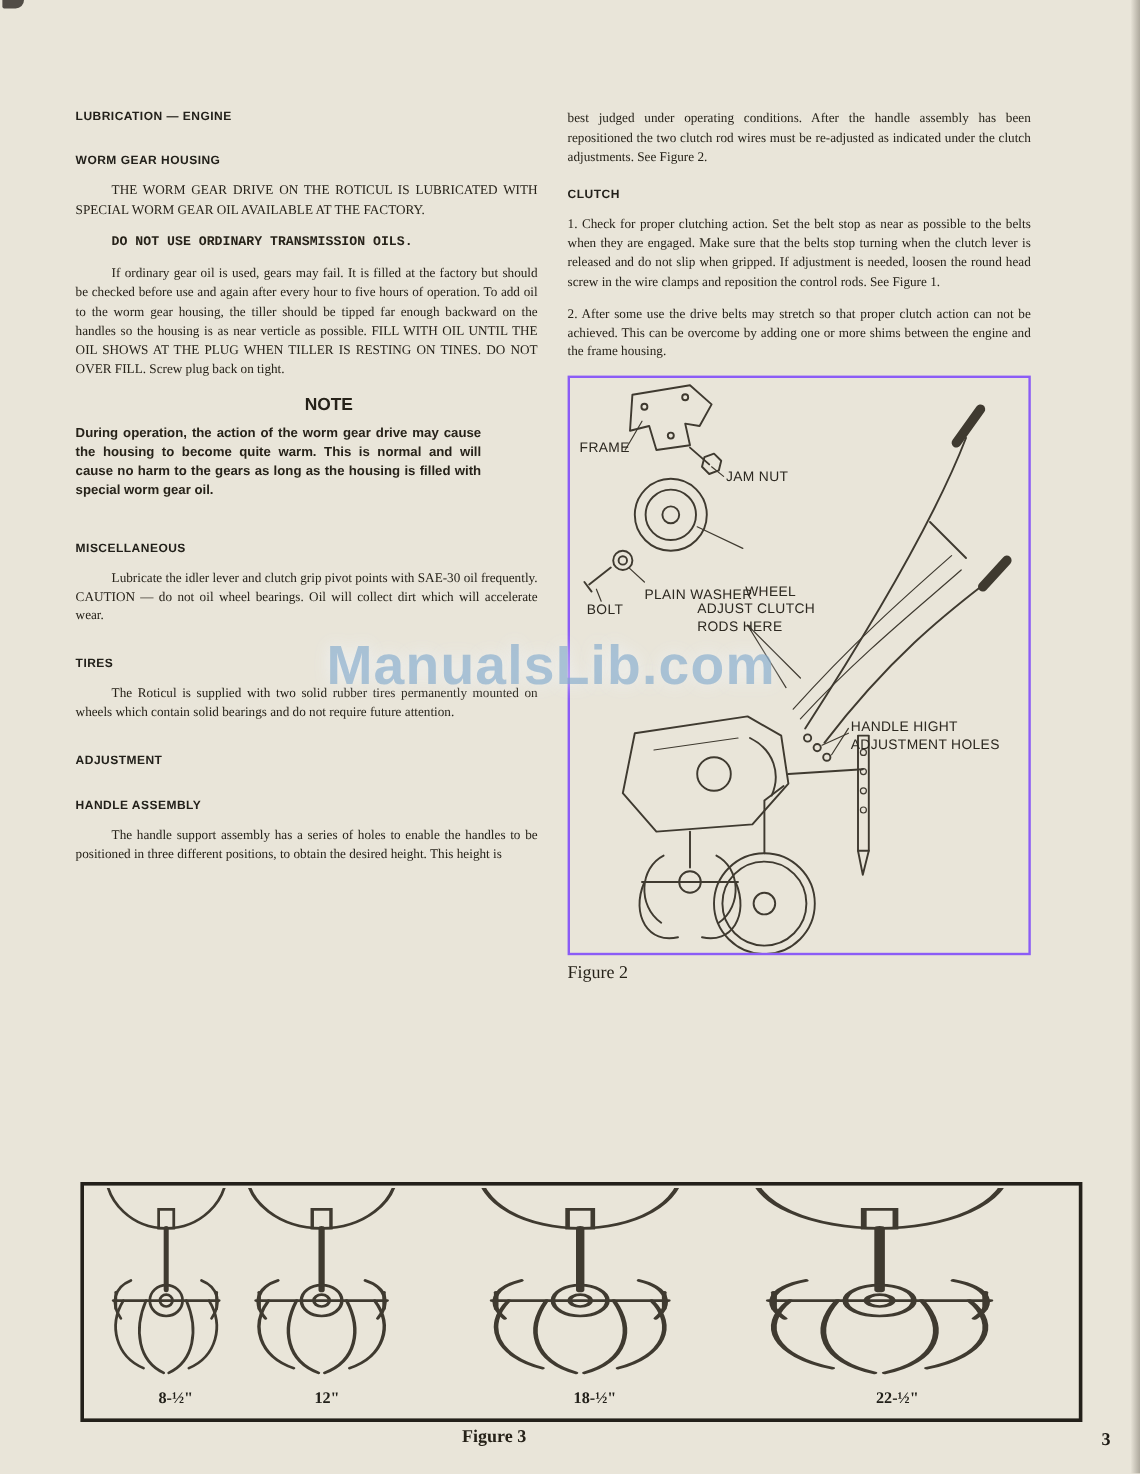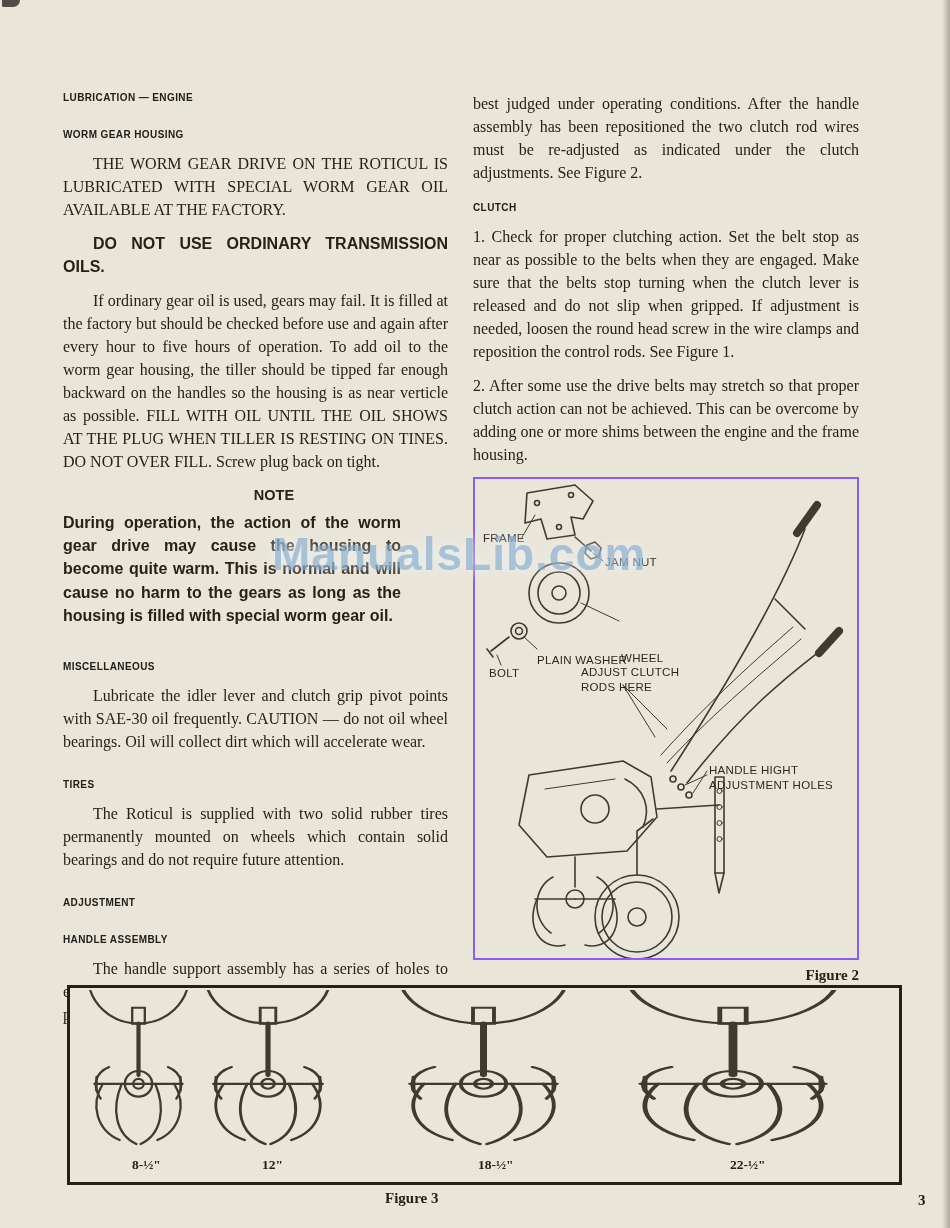--- a/index.html
+++ b/index.html
@@ -16,26 +16,26 @@
   .col { width: 385px; }
   .col.right { width: 386px; }
 
   h2.sec {
     font-family: "Liberation Sans", sans-serif;
     font-size: 10px; font-weight: bold; letter-spacing: .4px;
     margin: 26px 0 12px; color: #22201a;
   }
   .col h2.sec:first-child { margin-top: 0; }
   p.body {
-    font-size: 16px; line-height: 1.44; text-align: justify;
+    font-size: 11px; line-height: 1.44; text-align: justify;
     margin: 0 0 11px;
   }
   .indent { text-indent: 30px; }
   .bold-line {
-    font-family: Liberation Sans, sans-serif;
+    font-family: Liberation Mono, monospace;
     font-weight: bold; font-size: 14.2px; text-indent: 30px;
     margin: 0 0 1px; text-align: left;
   }
   .note-head {
     font-family: "Liberation Sans", sans-serif;
     font-weight: bold; font-size: 14.5px; text-align: center;
     margin: 14px 0 8px 42px; width: 338px;
   }
   .note-body {
     font-family: "Liberation Sans", sans-serif;
@@ -50,21 +50,21 @@
     border: 2px solid #8b5cf6; margin-top: 8px;
   }
   .fig2 svg { position: absolute; left: 0; top: 0; }
   .diagram-label {
     position: absolute;
     font-family: "Liberation Sans", sans-serif;
     font-size: 11.5px; letter-spacing: .3px; color: #2c2820;
     white-space: pre-line; line-height: 1.3;
   }
   .fig-caption {
-    font-weight: bold; font-size: 15px; text-align: right;
+    font-weight: normal; font-size: 15px; text-align: left;
     margin-top: 7px;
   }
 
   .fig3 {
     position: absolute; left: 67px; top: 985px;
     width: 835px; height: 200px;
     border: 3px solid #23201a;
     background: #e9e5d9;
   }
   .fig3 svg { position: absolute; top: 2px; }

